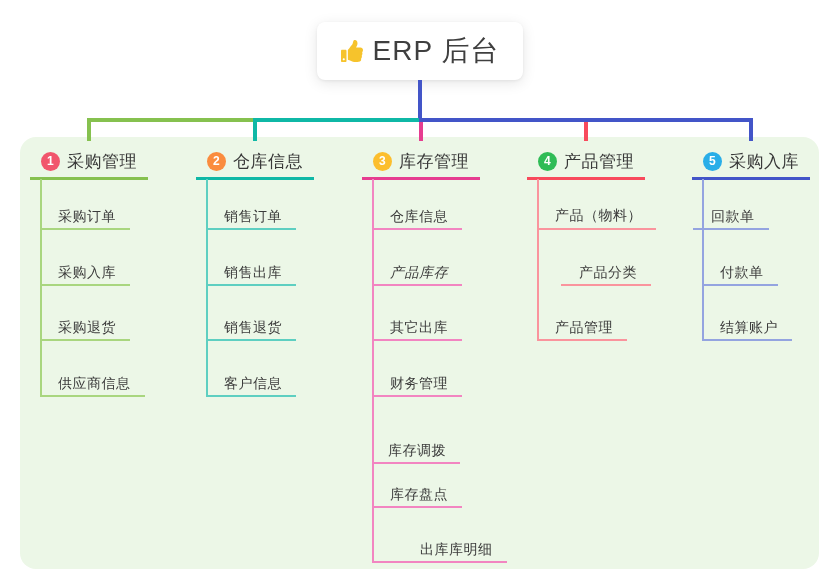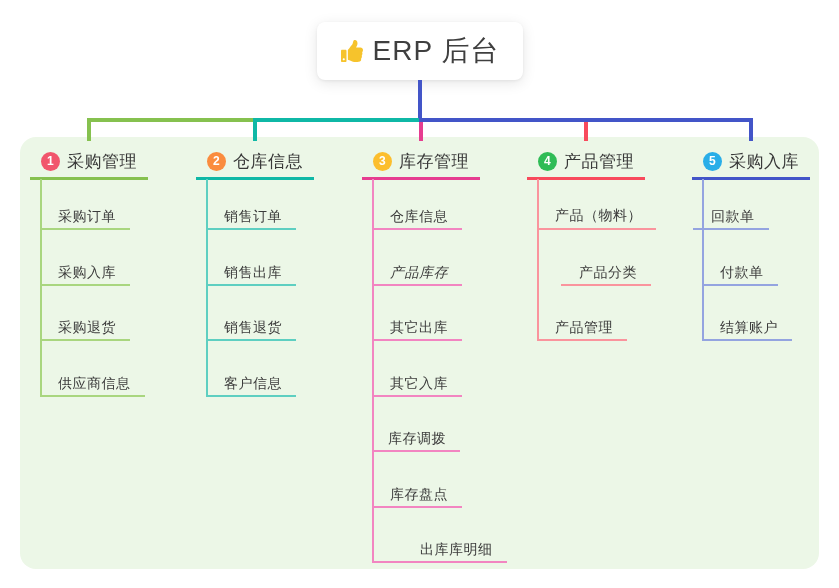--- a/index.html
+++ b/index.html
@@ -78,22 +78,22 @@
       <div class="child-node" style="left: 206px; top: 311px; border-bottom-color: rgb(94, 207, 193);">销售退货</div>
       <div class="child-node" style="left: 206px; top: 366.5px; border-bottom-color: rgb(94, 207, 193);">客户信息</div>
       <div class="branch-header" style="left: 362px; top: 146px; border-bottom-color: rgb(230, 61, 144);">
         <span class="badge" style="background: rgb(252, 190, 45);">3</span>
         <span>库存管理</span>
       </div>
       <div class="line" style="left: 372px; top: 179px; width: 2px; height: 384px; background: rgb(242, 133, 193);"></div>
       <div class="child-node" style="left: 372px; top: 200px; border-bottom-color: rgb(242, 133, 193);">仓库信息</div>
       <div class="child-node" style="left: 372px; top: 255.5px; border-bottom-color: rgb(242, 133, 193); font-style: italic;">产品库存</div>
       <div class="child-node" style="left: 372px; top: 311px; border-bottom-color: rgb(242, 133, 193);">其它出库</div>
-      <div class="child-node" style="left: 372px; top: 366.5px; border-bottom-color: rgb(242, 133, 193);">其它入库</div>
-      <div class="child-node" style="left: 372px; top: 422px; border-bottom-color: rgb(242, 133, 193); padding-left: 16px;">库存调拨</div>
+      <div class="child-node" style="left: 372px; top: 366.5px; border-bottom-color: rgb(242, 133, 193);">财务管理</div>
+      <div class="child-node" style="left: 372px; top: 434px; border-bottom-color: rgb(242, 133, 193); padding-left: 16px;">库存调拨</div>
       <div class="child-node" style="left: 372px; top: 477.5px; border-bottom-color: rgb(242, 133, 193);">库存盘点</div>
       <div class="child-node" style="left: 372px; top: 533px; border-bottom-color: rgb(242, 133, 193); padding-left: 48px;">出库库明细</div>
       <div class="branch-header" style="left: 527px; top: 146px; border-bottom-color: rgb(248, 74, 92);">
         <span class="badge" style="background: rgb(47, 188, 86);">4</span>
         <span>产品管理</span>
       </div>
       <div class="line" style="left: 537px; top: 179px; width: 2px; height: 162px; background: rgb(250, 148, 157);"></div>
       <div class="child-node" style="left: 537px; top: 200px; border-bottom-color: rgb(250, 148, 157); font-family: Liberation Mono, monospace;">产品（物料）</div>
       <div class="child-node" style="left: 537px; top: 255.5px; border-bottom-color: rgb(250, 148, 157); margin-left: 24px;">产品分类</div>
       <div class="child-node" style="left: 537px; top: 311px; border-bottom-color: rgb(250, 148, 157);">产品管理</div>

